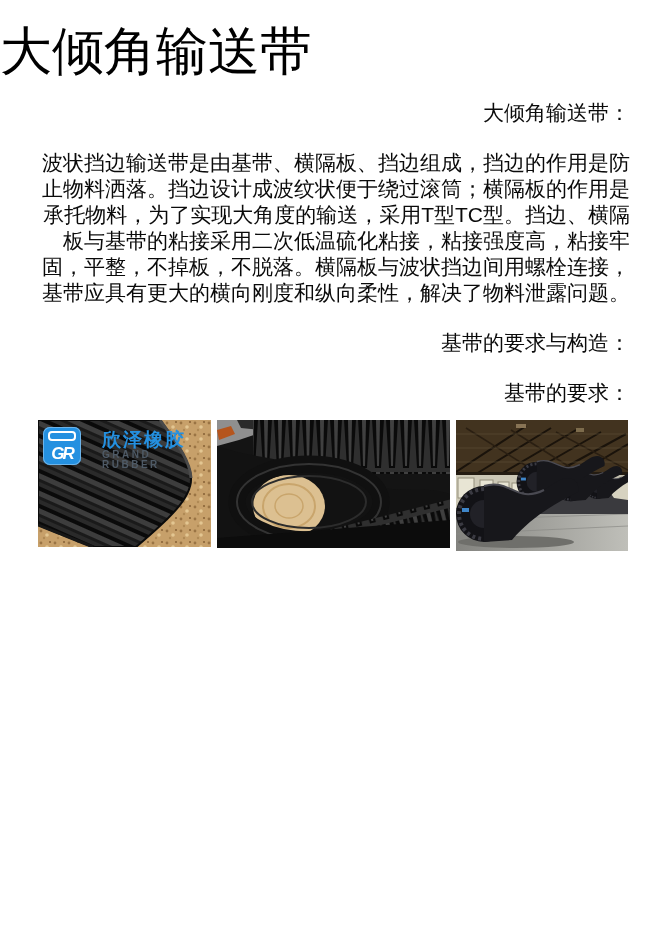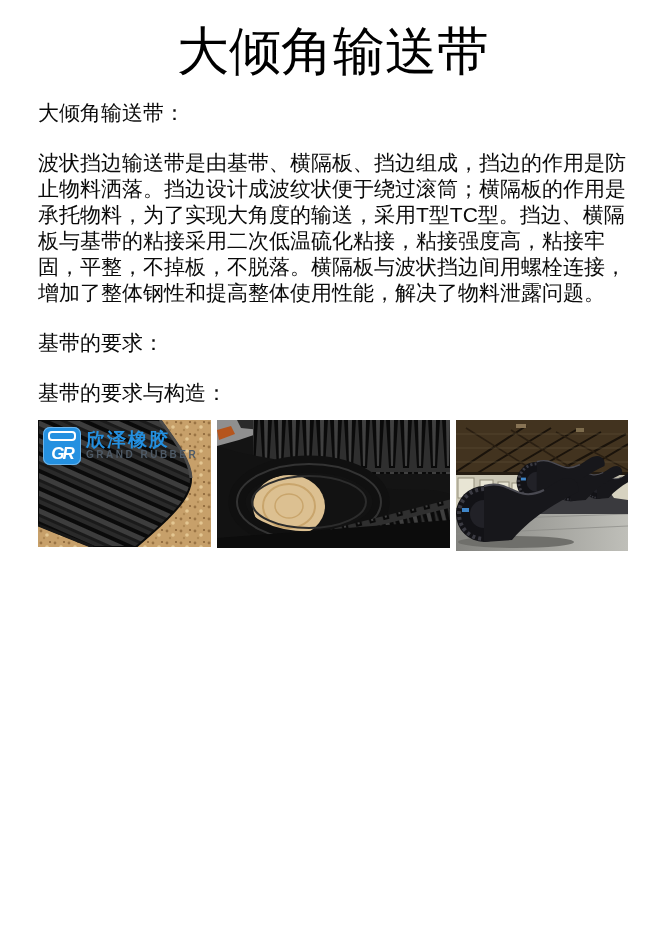--- a/index.html
+++ b/index.html
@@ -2,27 +2,27 @@
 <html><head>
 <meta charset="utf-8">
 <style>
   html,body{margin:0;padding:0;}
   body{
     width:666px;height:930px;background:#ffffff;overflow:hidden;
     font-family:"Liberation Sans",sans-serif;color:#000000;
   }
   .page-title{
     margin:0;padding-top:20px;height:62px;line-height:62px;
-    font-size:52px;font-weight:500;text-align:center;color:#000;
+    font-size:52px;font-weight:500;color:#000;
   }
   .content{
     margin:18px 36px 0 38px;width:592px;
     font-size:21px;line-height:26px;color:#0a0a0a;
   }
-  .content p{margin:24px 0 0 0;}
+  .content p{margin:24px 0 0 0;text-align:right;}
   .content p.first{margin-top:0;}
   .p-indent{text-indent:18px;}
   .gallery{
     display:flex;gap:6px;margin:14px 0 0 38px;align-items:flex-start;
   }
   .fig{position:relative;padding:0;margin:0;}
   .fig svg{display:block;}
   
   .logo{position:absolute;top:7px;left:5px;display:flex;align-items:flex-start;}
   .logo-mark{
@@ -31,38 +31,38 @@
   }
   .gr-bar{
     position:absolute;top:4px;left:5px;right:5px;height:6px;
     border:2px solid #ffffff;border-radius:4px;
   }
   .gr-text{
     position:absolute;left:0;right:0;bottom:0;text-align:center;
     font-size:17px;line-height:22px;font-weight:bold;font-style:italic;
     letter-spacing:-2px;color:#ffffff;
   }
-  .logo-names{margin-left:5px;padding-top:2px;}
+  .logo-names{margin-left:21px;padding-top:2px;}
   .logo-cn{
     font-size:19px;line-height:21px;font-weight:bold;color:#2490e0;letter-spacing:2px;
   }
   .logo-en{
     font-size:10px;line-height:10px;font-weight:bold;color:#4e5a66;letter-spacing:2.5px;
   }
 </style>
 </head>
 <body>
 
 <h1 class="page-title">大倾角输送带</h1>
 
 <div class="content">
   <p class="first">大倾角输送带：</p>
-  <p>波状挡边输送带是由基带、横隔板、挡边组成，挡边的作用是防止物料洒落。挡边设计成波纹状便于绕过滚筒；横隔板的作用是承托物料，为了实现大角度的输送，采用T型TC型。挡边、横隔板与基带的粘接采用二次低温硫化粘接，粘接强度高，粘接牢固，平整，不掉板，不脱落。横隔板与波状挡边间用螺栓连接，增加了整体钢性和提高整体使用性能，解决了物料泄露问题。</p>
+  <p>波状挡边输送带是由基带、横隔板、挡边组成，挡边的作用是防止物料洒落。挡边设计成波纹状便于绕过滚筒；横隔板的作用是承托物料，为了实现大角度的输送，采用T型TC型。挡边、横隔板与基带的粘接采用二次低温硫化粘接，粘接强度高，粘接牢固，平整，不掉板，不脱落。横隔板与波状挡边间用螺栓连接，基带应具有更大的横向刚度和纵向柔性，解决了物料泄露问题。</p>
+  <p>基带的要求与构造：</p>
   <p>基带的要求：</p>
-  <p>基带的要求与构造：</p>
 </div>
 
 <div class="gallery">
 
   <figure class="fig">
     <svg width="173" height="127" viewBox="0 0 173 127">
       <defs>
         <pattern id="cork" width="14" height="12" patternUnits="userSpaceOnUse">
           <rect width="14" height="12" fill="#c7a06a"></rect>
           <circle cx="3" cy="3" r="1.4" fill="#9a7444"></circle>

